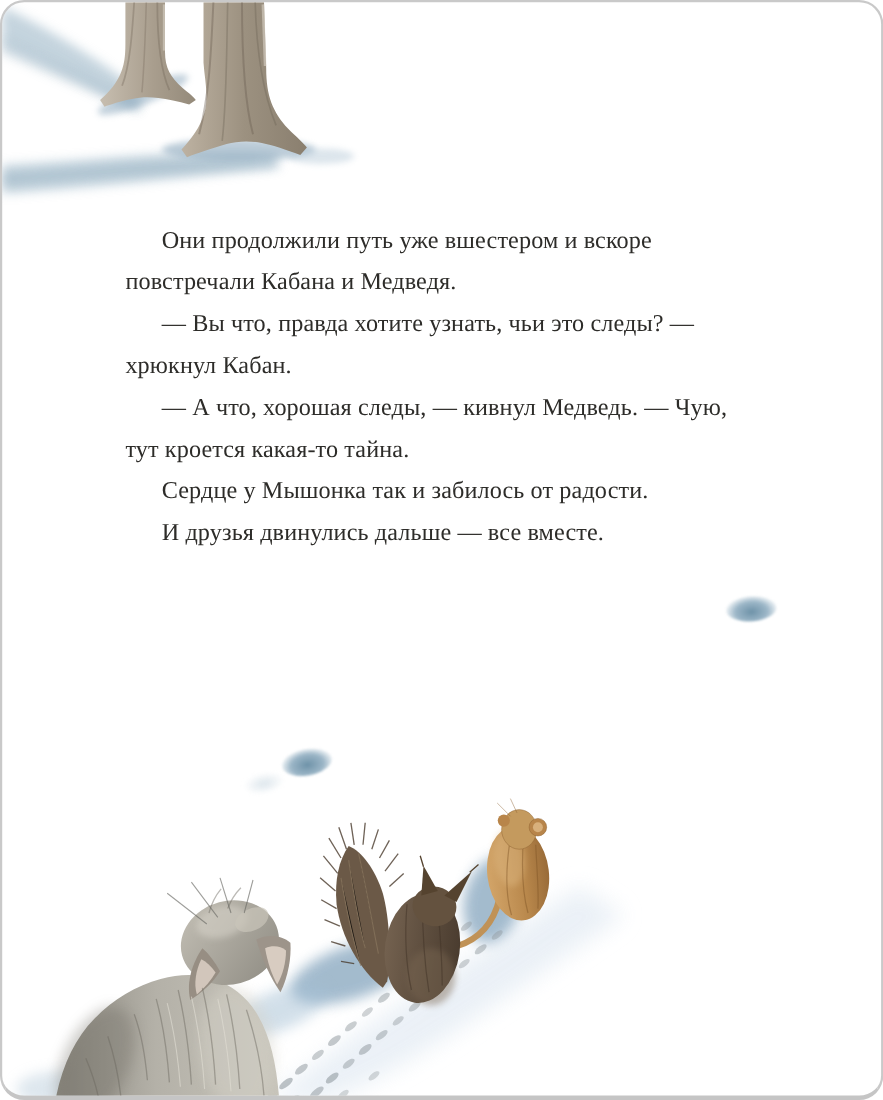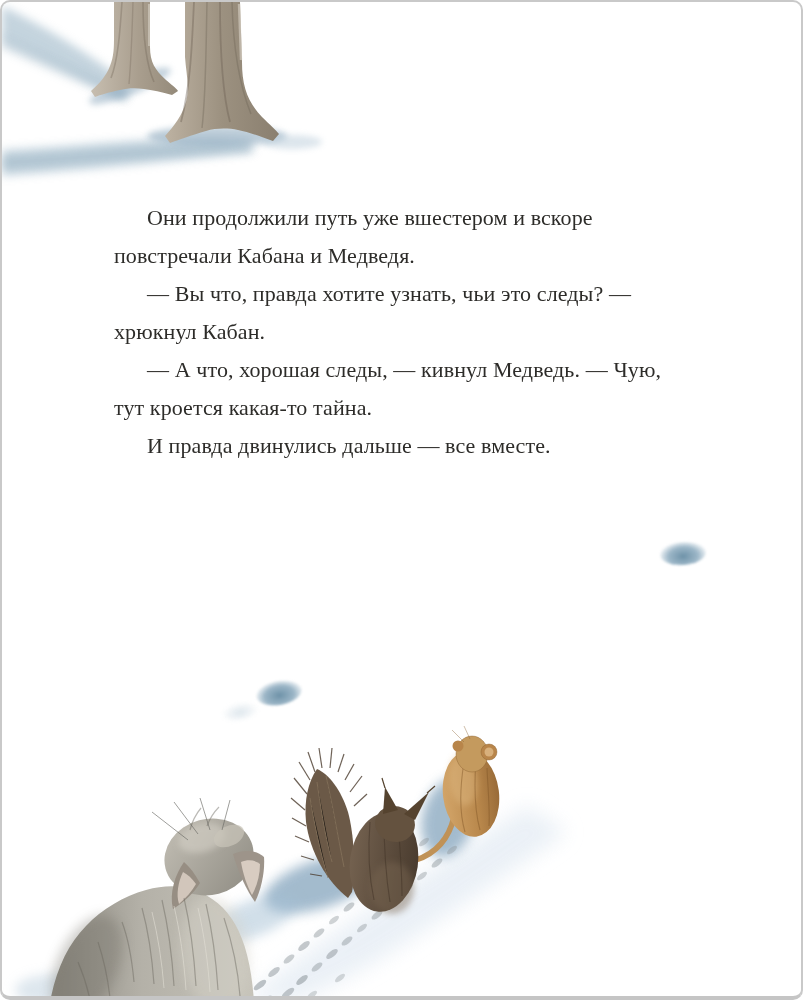--- a/index.html
+++ b/index.html
@@ -1,19 +1,19 @@
 <!DOCTYPE html>
 <html><head>
 <meta charset="utf-8">
 <style>
   html,body { margin:0; padding:0; background:#ffffff; }
   .page {
     position:relative; width:803px; height:1000px; box-sizing:border-box;
     background:#ffffff; border:2px solid #c9c9c9; border-bottom:4px solid #c5c5c5;
-    border-radius:10px; overflow:hidden;
+    border-radius:22px; overflow:hidden;
     font-family:"Liberation Serif","DejaVu Serif",serif;
   }
   .illu { position:absolute; overflow:visible; }
   .text-block { position:absolute; left:112px; top:197px; width:580px; }
   .text-block p {
     margin:0; text-indent:33px; font-size:22px; line-height:38px;
     color:#2d2c29; letter-spacing:0.1px;
   }
   .fp { position:absolute; border-radius:50%; filter:blur(1px); }
   .fp-main-right {
@@ -83,21 +83,22 @@
       <path d="M218,0 C218,45 220,90 228,120" stroke="#6b6052" stroke-width="1.8" fill="none" opacity="0.4"></path>
       <path d="M230,0 C231,40 236,80 249,112" stroke="#6b6052" stroke-width="1.5" fill="none" opacity="0.35"></path>
       <path d="M237,2 L239,58" stroke="#d9d2c6" stroke-width="2.4" opacity="0.6"></path>
     </g>
   </svg>
 
   <div class="text-block">
     <p>Они продолжили путь уже вшестером и вскоре повстречали Кабана и Медведя.</p>
     <p>— Вы что, правда хотите узнать, чьи это следы? — хрюкнул Кабан.</p>
     <p>— А что, хорошая следы, — кивнул Медведь. — Чую, тут кроется какая-то тайна.</p>
-    <p>И правда двинулись дальше — все вместе.</p>
+    <p>Сердце у Мышонка так и забилось от радости.</p>
+    <p>И друзья двинулись дальше — все вместе.</p>
   </div>
 
   <div class="fp fp-main-right"></div>
   <div class="fp fp-main-left"></div>
   <div class="fp fp-faint"></div>
 
   <svg class="illu" style="left:0; top:700px;" width="803" height="300" viewBox="0 0 803 300">
     <defs>
       <linearGradient id="wolfg" x1="0" y1="0" x2="1" y2="0">
         <stop offset="0" stop-color="#8b887f"></stop>

